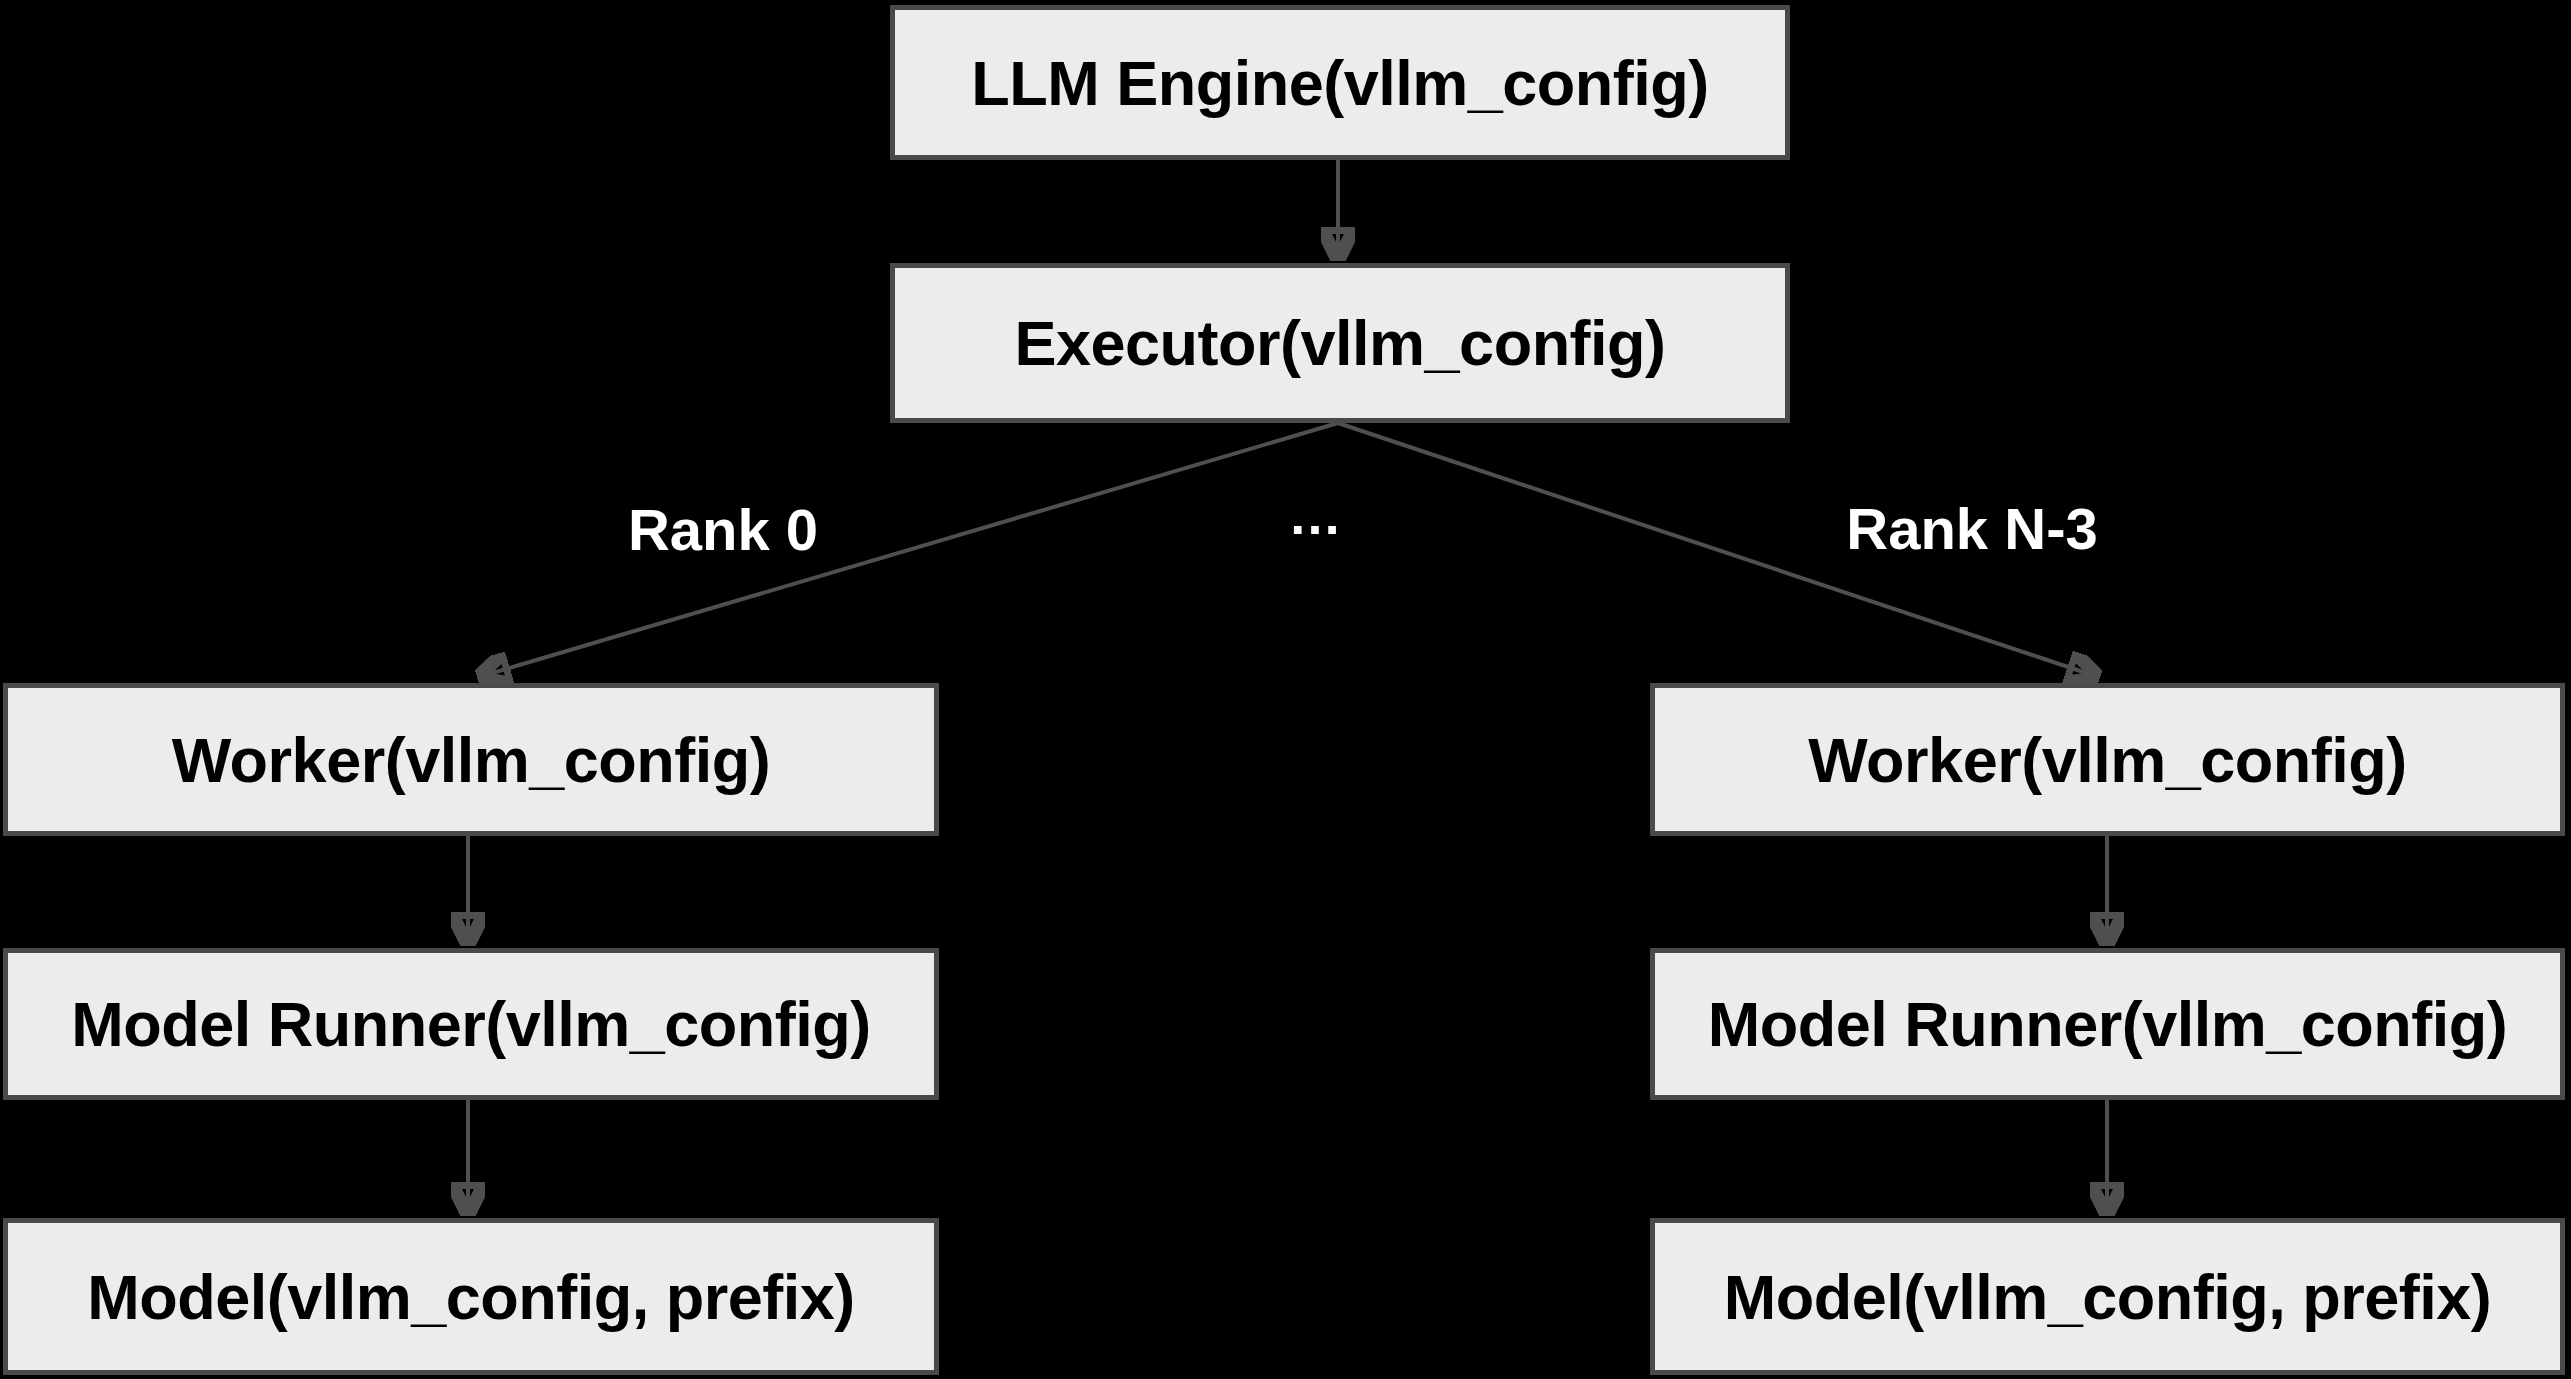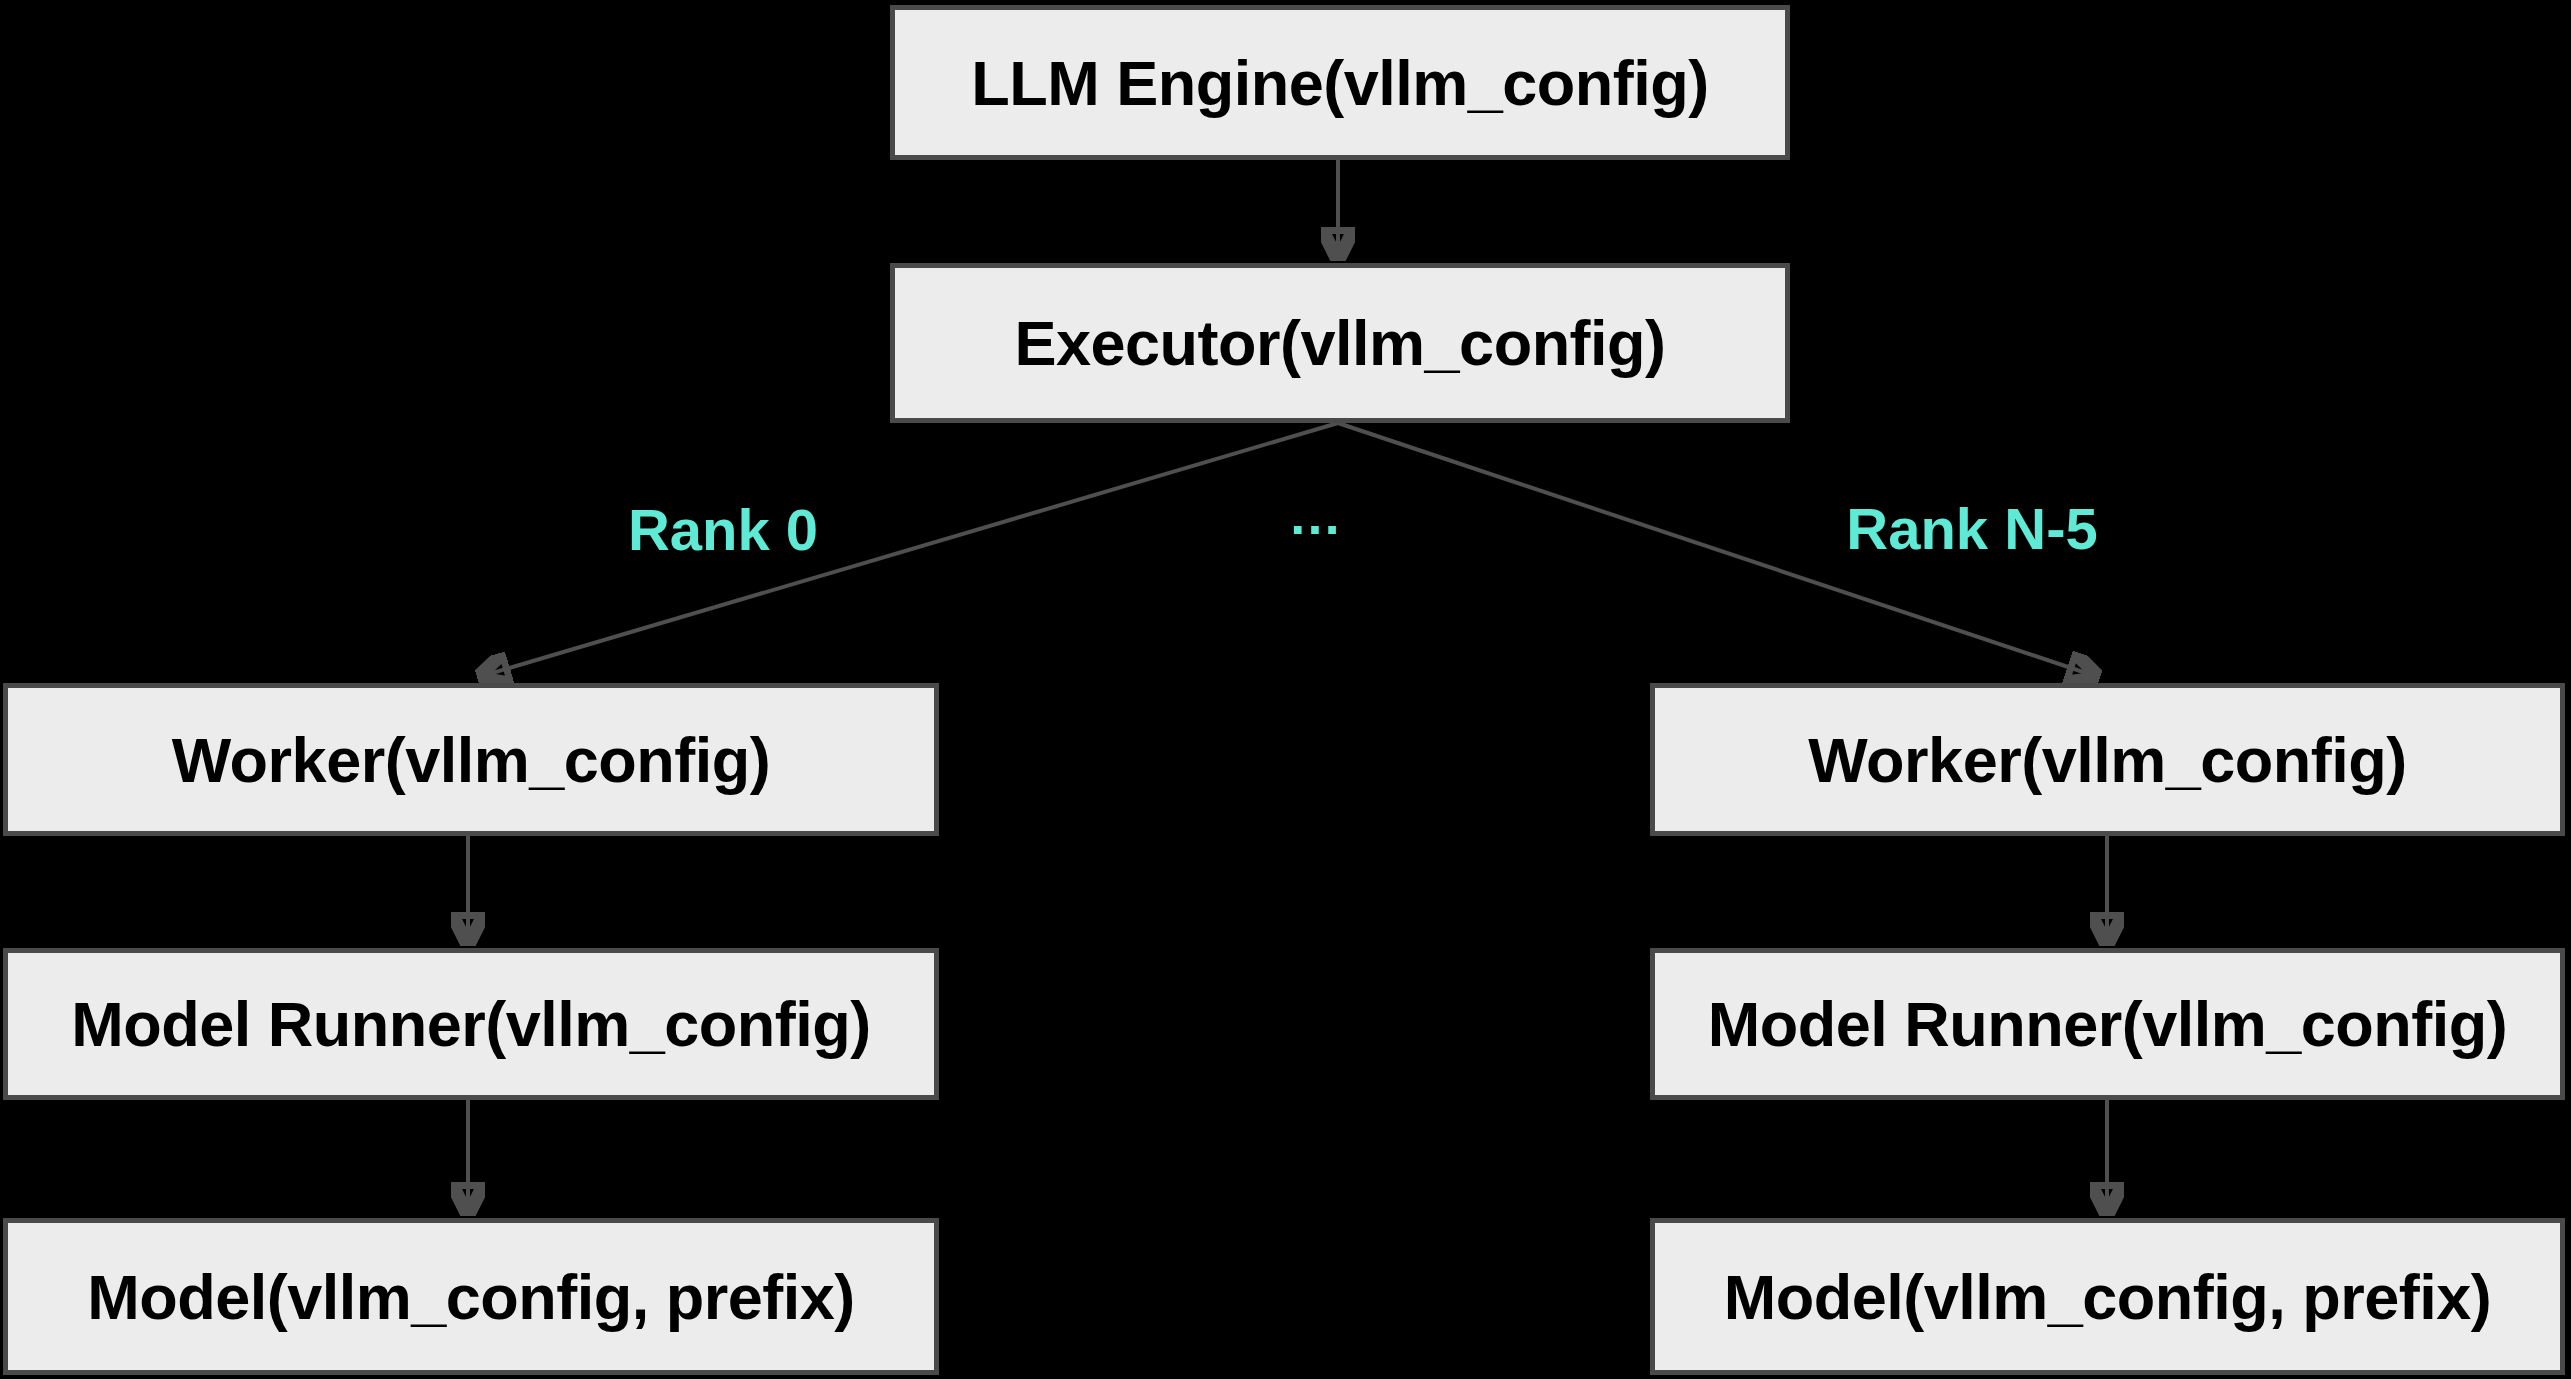--- a/index.html
+++ b/index.html
@@ -46,21 +46,21 @@
   .node-worker-left     { left: 3px;    top: 683px;  width: 936px; height: 153px; }
   .node-modelrunner-left{ left: 3px;    top: 948px;  width: 936px; height: 152px; }
   .node-model-left      { left: 3px;    top: 1218px; width: 936px; height: 157px; }
   .node-worker-right    { left: 1650px; top: 683px;  width: 915px; height: 153px; }
   .node-modelrunner-right{ left: 1650px; top: 948px; width: 915px; height: 152px; }
   .node-model-right     { left: 1650px; top: 1218px; width: 915px; height: 157px; }
 
   .edge-label {
     position: absolute;
     transform: translate(-50%, -50%);
-    color: #5eead4;
+    color: #ffffff;
     font-size: 58px;
     font-weight: 700;
     letter-spacing: 0;
     white-space: nowrap;
   }
   .label-rank-0   { left: 723px;  top: 529px; }
   .label-ellipsis { left: 1316px; top: 515px; font-size: 54px; letter-spacing: 2px; }
   .label-rank-n1  { left: 1972px; top: 528px; }
 </style>
 </head>
@@ -112,15 +112,15 @@
   </div>
 
   <div class="node node-model-right">
     <span>Model(vllm_config, prefix)</span>
   </div>
 
   <div class="edge-label label-rank-0">Rank 0</div>
 
   <div class="edge-label label-ellipsis">…</div>
 
-  <div class="edge-label label-rank-n1">Rank N-5</div>
+  <div class="edge-label label-rank-n1">Rank N-3</div>
 
 </div>
 
 </body></html>

